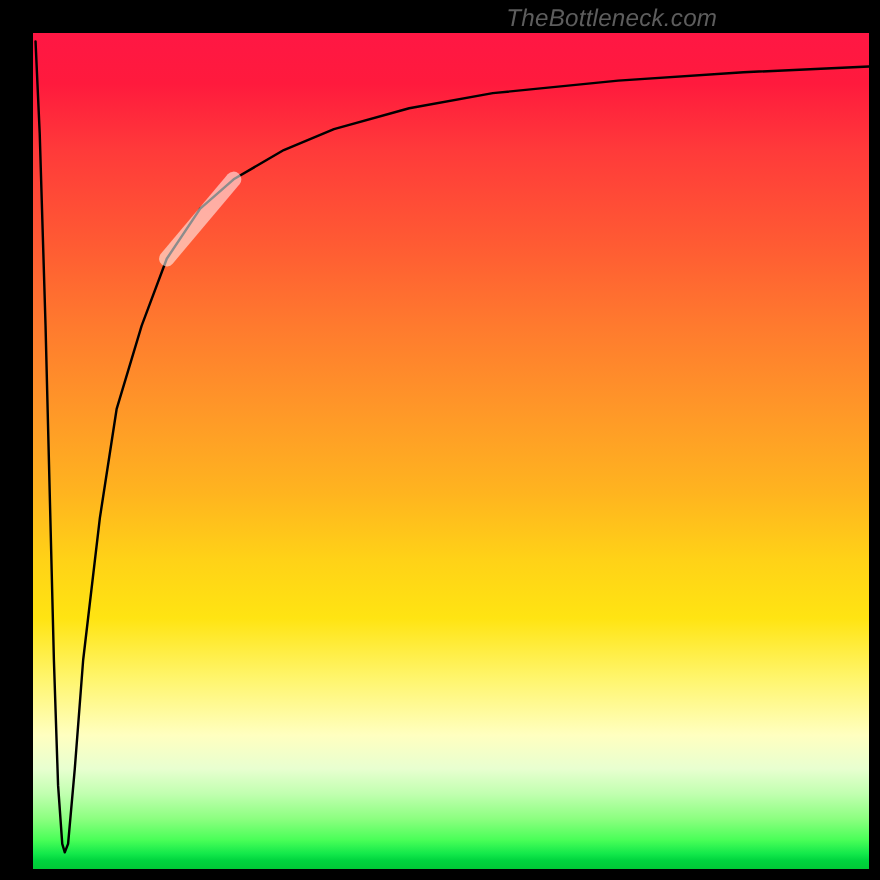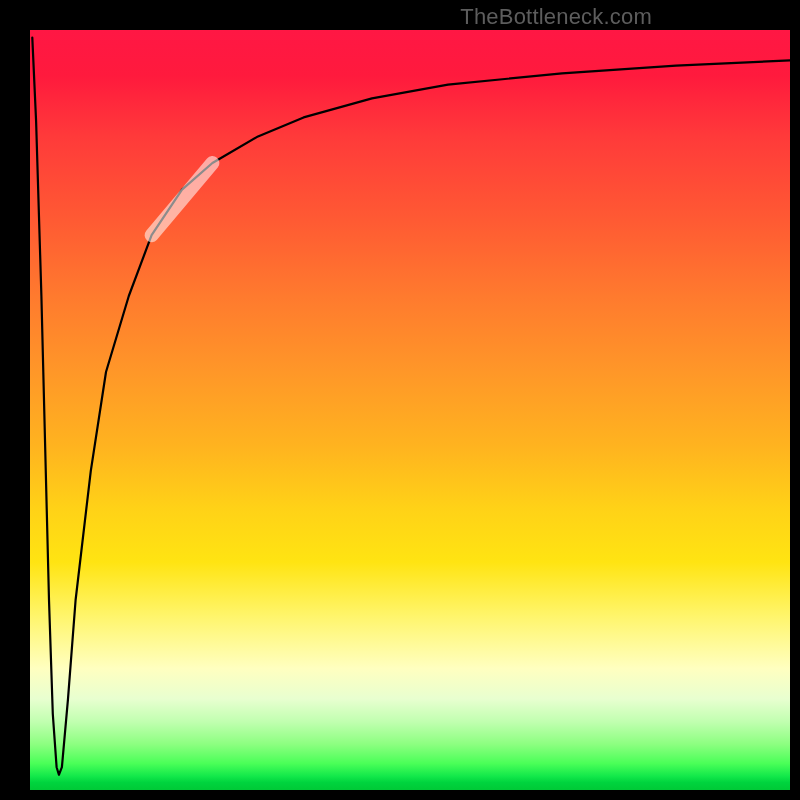--- a/index.html
+++ b/index.html
@@ -9,20 +9,21 @@
     height: 800px;
     overflow: hidden;
     background: #000;
     font-family: Arial, Helvetica, sans-serif;
   }
   .frame {
     position: relative;
     width: 660px;
     height: 800px;
     background: #000;
+    font-style: italic;
   }
   .plot-area {
     position: absolute;
     left: 30px;
     top: 30px;
     width: 760px;
     height: 760px;
     
     background: linear-gradient(
       to bottom,

